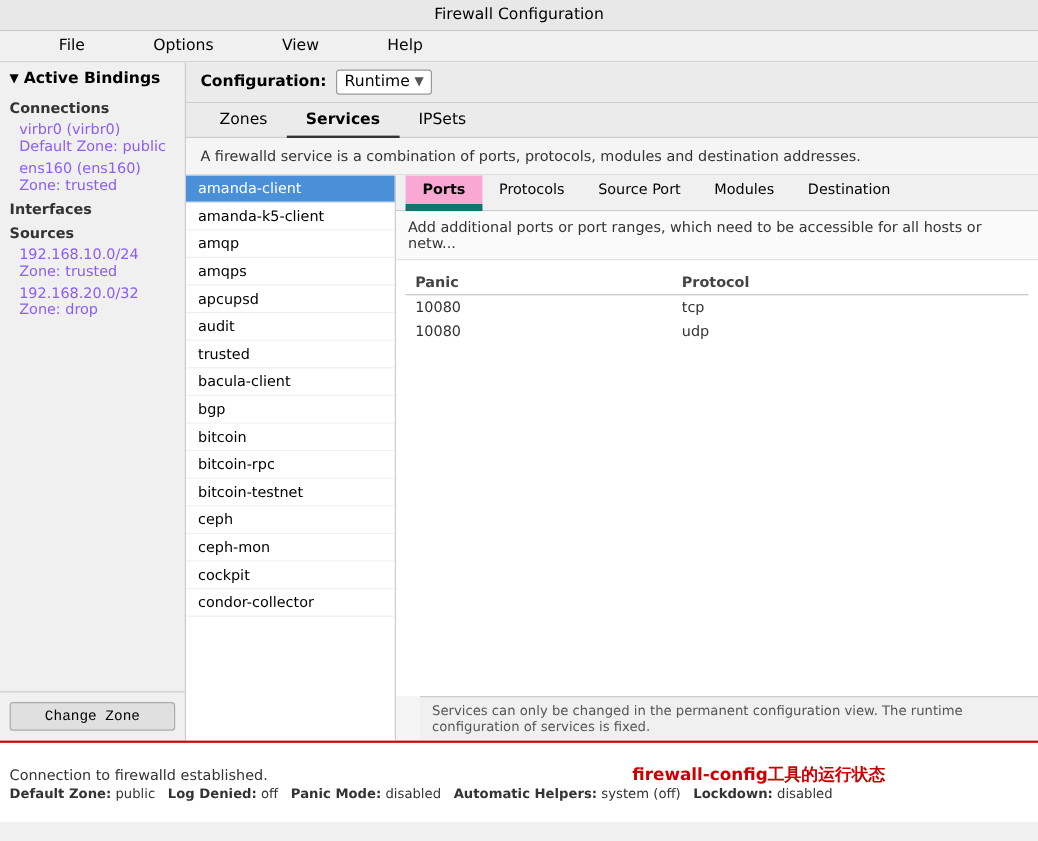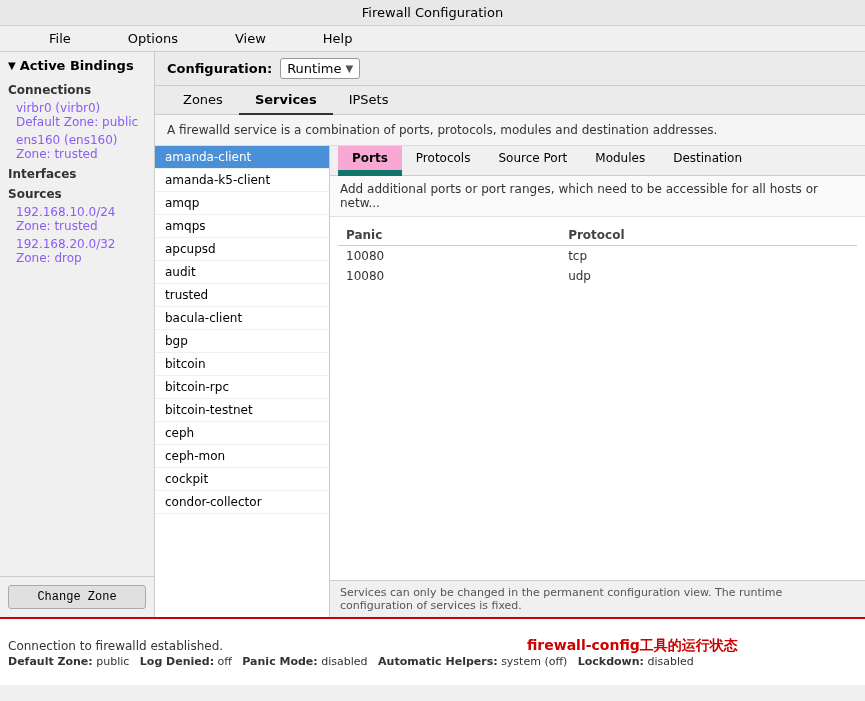--- a/index.html
+++ b/index.html
@@ -245,20 +245,21 @@
       color: #333;
     }
 
     
     .fixed-notice {
       padding: 5px 10px;
       font-size: 11px;
       color: #555;
       background: #f0f0f0;
       border-top: 1px solid #ccc;
+      margin-left: 20px;
     }
 
     
     .status-bar {
       height: 68px;
       border-top: 2px solid #cc0000;
       background: #fff;
       display: flex;
       flex-direction: column;
       justify-content: center;

